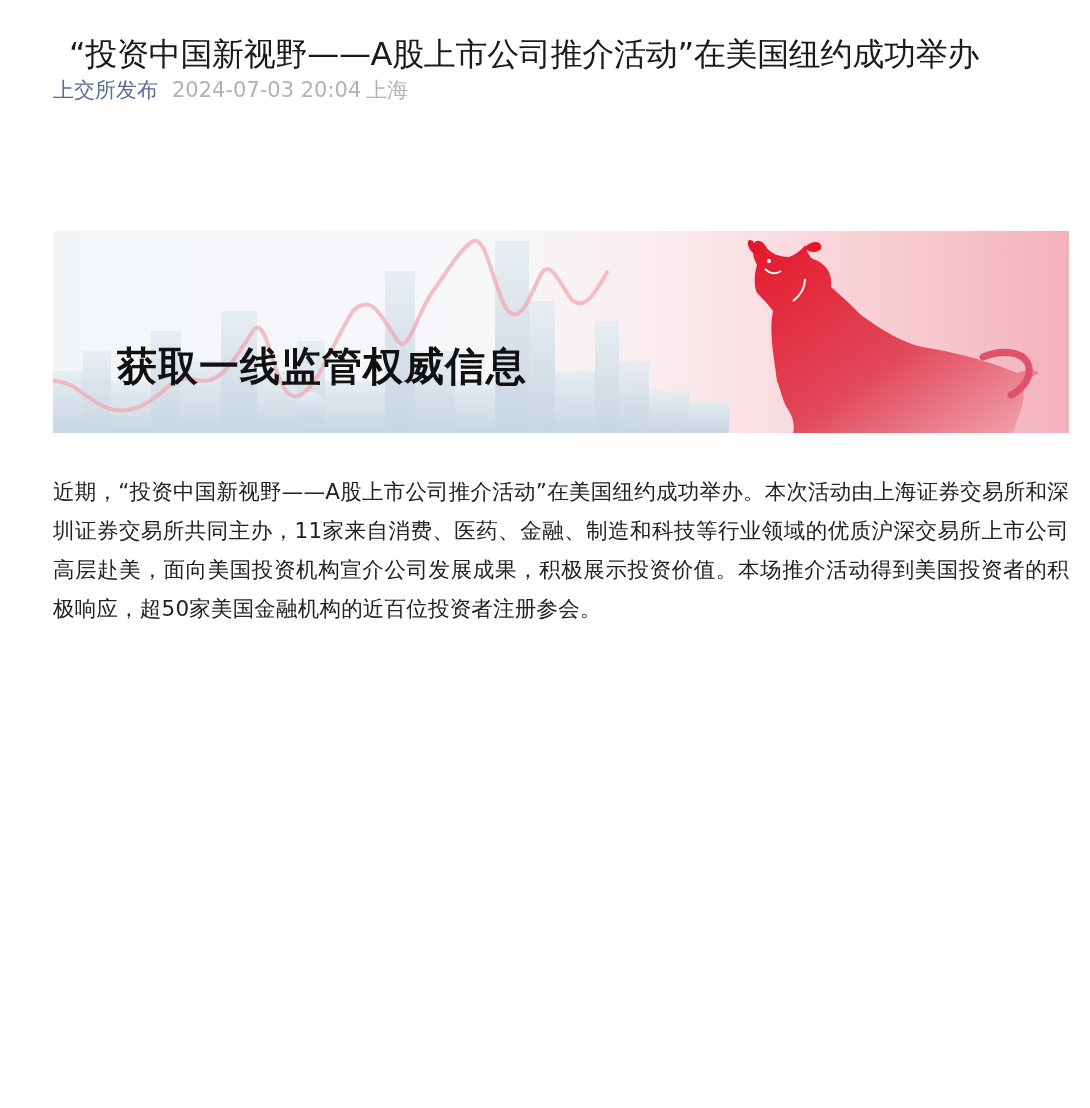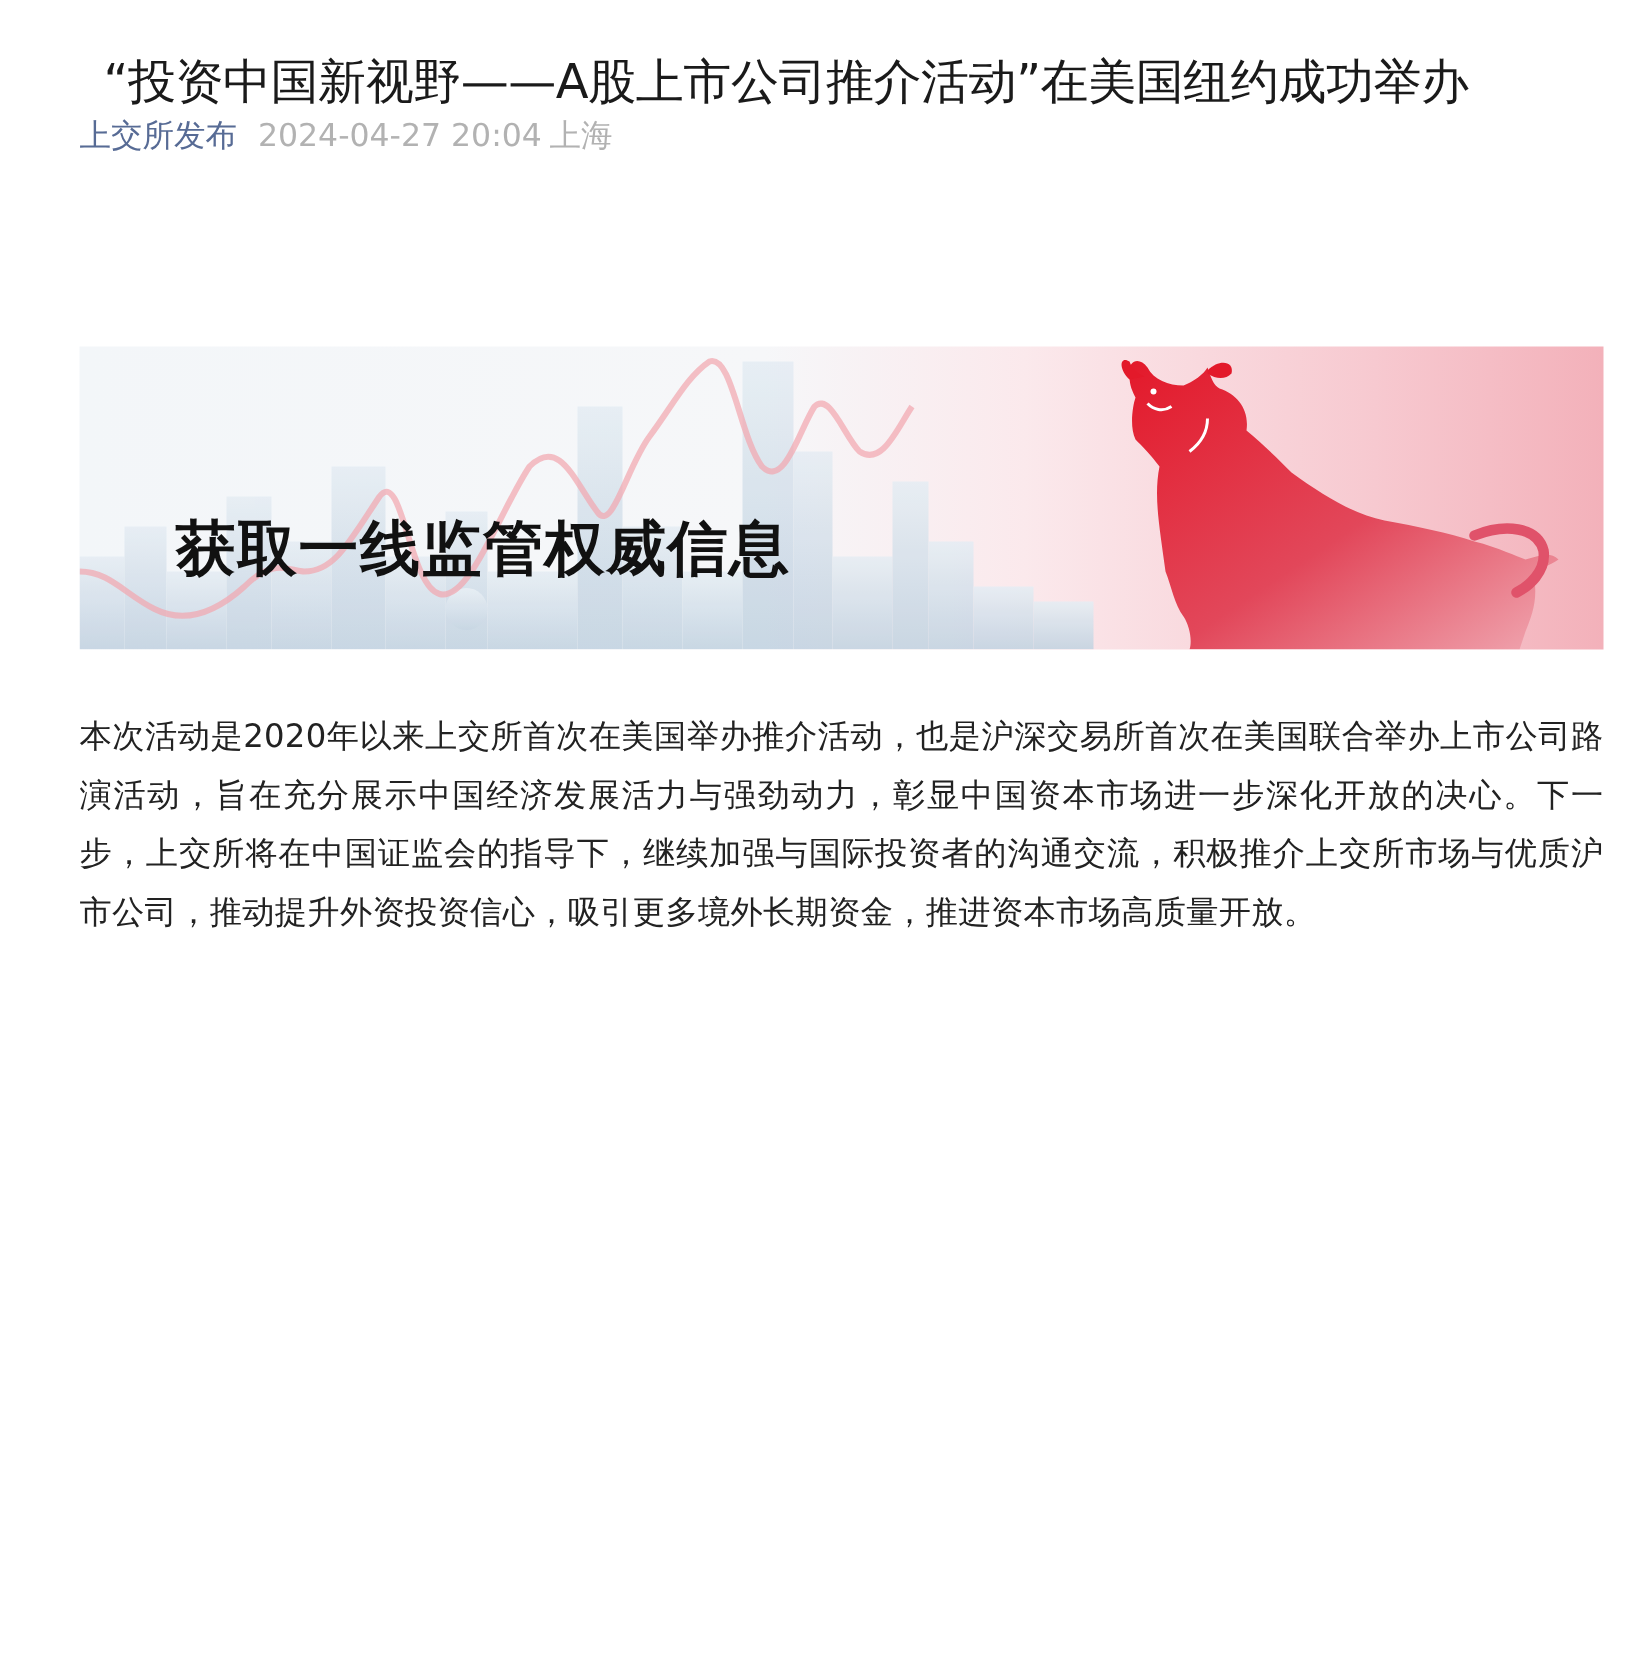--- a/index.html
+++ b/index.html
@@ -26,21 +26,21 @@
   .para { font-size: 21.5px; line-height: 39px; color: #222; margin: 0 0 38px 0; text-align: justify;
           letter-spacing: 0.2px; }
 </style>
 </head>
 <body>
 
 <div class="article">
   <h1 class="title">“投资中国新视野——A股上市公司推介活动”在美国纽约成功举办</h1>
 
   <div class="meta">
-    <span class="source">上交所发布</span><span class="time">2024-04-27 20:04</span><span class="loc">上海</span>
+    <span class="source">上交所发布</span><span class="time">2024-07-03 20:04</span><span class="loc">上海</span>
   </div>
 
   <div class="banner">
     <svg width="1016" height="202" viewBox="0 0 1016 202">
       <defs>
         <linearGradient id="skyg" x1="0" y1="0" x2="0" y2="1">
           <stop offset="0" stop-color="#e6edf3"></stop>
           <stop offset="1" stop-color="#c4d3e1"></stop>
         </linearGradient>
         <linearGradient id="bullg" x1="0" y1="0" x2="1" y2="1">
@@ -82,15 +82,15 @@
         <path fill="none" stroke="#ffffff" stroke-width="2" d="M712,38 C716,42 722,44 728,40"></path>
         <path fill="none" stroke="#ffffff" stroke-width="2" d="M740,70 C748,64 752,56 752,48"></path>
         <circle cx="716" cy="30" r="2" fill="#ffffff"></circle>
         <path fill="none" stroke="#e0526a" stroke-width="7" stroke-linecap="round" d="M930,126 C950,118 972,120 976,136 C978,150 966,160 958,164"></path>
       </g>
     </svg>
     <div class="line2">获取一线监管权威信息</div>
   </div>
 
   <div class="body-text">
-    <p class="para">本次活动是2020年以来上交所首次在美国举办推介活动，也是沪深交易所首次在美国联合举办上市公司路演活动，旨在充分展示中国经济发展活力与强劲动力，彰显中国资本市场进一步深化开放的决心。下一步，上交所将在中国证监会的指导下，继续加强与国际投资者的沟通交流，积极推介上交所市场与优质沪市公司，推动提升外资投资信心，吸引更多境外长期资金，推进资本市场高质量开放。</p>
+    <p class="para">近期，“投资中国新视野——A股上市公司推介活动”在美国纽约成功举办。本次活动由上海证券交易所和深圳证券交易所共同主办，11家来自消费、医药、金融、制造和科技等行业领域的优质沪深交易所上市公司高层赴美，面向美国投资机构宣介公司发展成果，积极展示投资价值。本场推介活动得到美国投资者的积极响应，超50家美国金融机构的近百位投资者注册参会。</p>
   </div>
 </div>
 
 </body></html>

